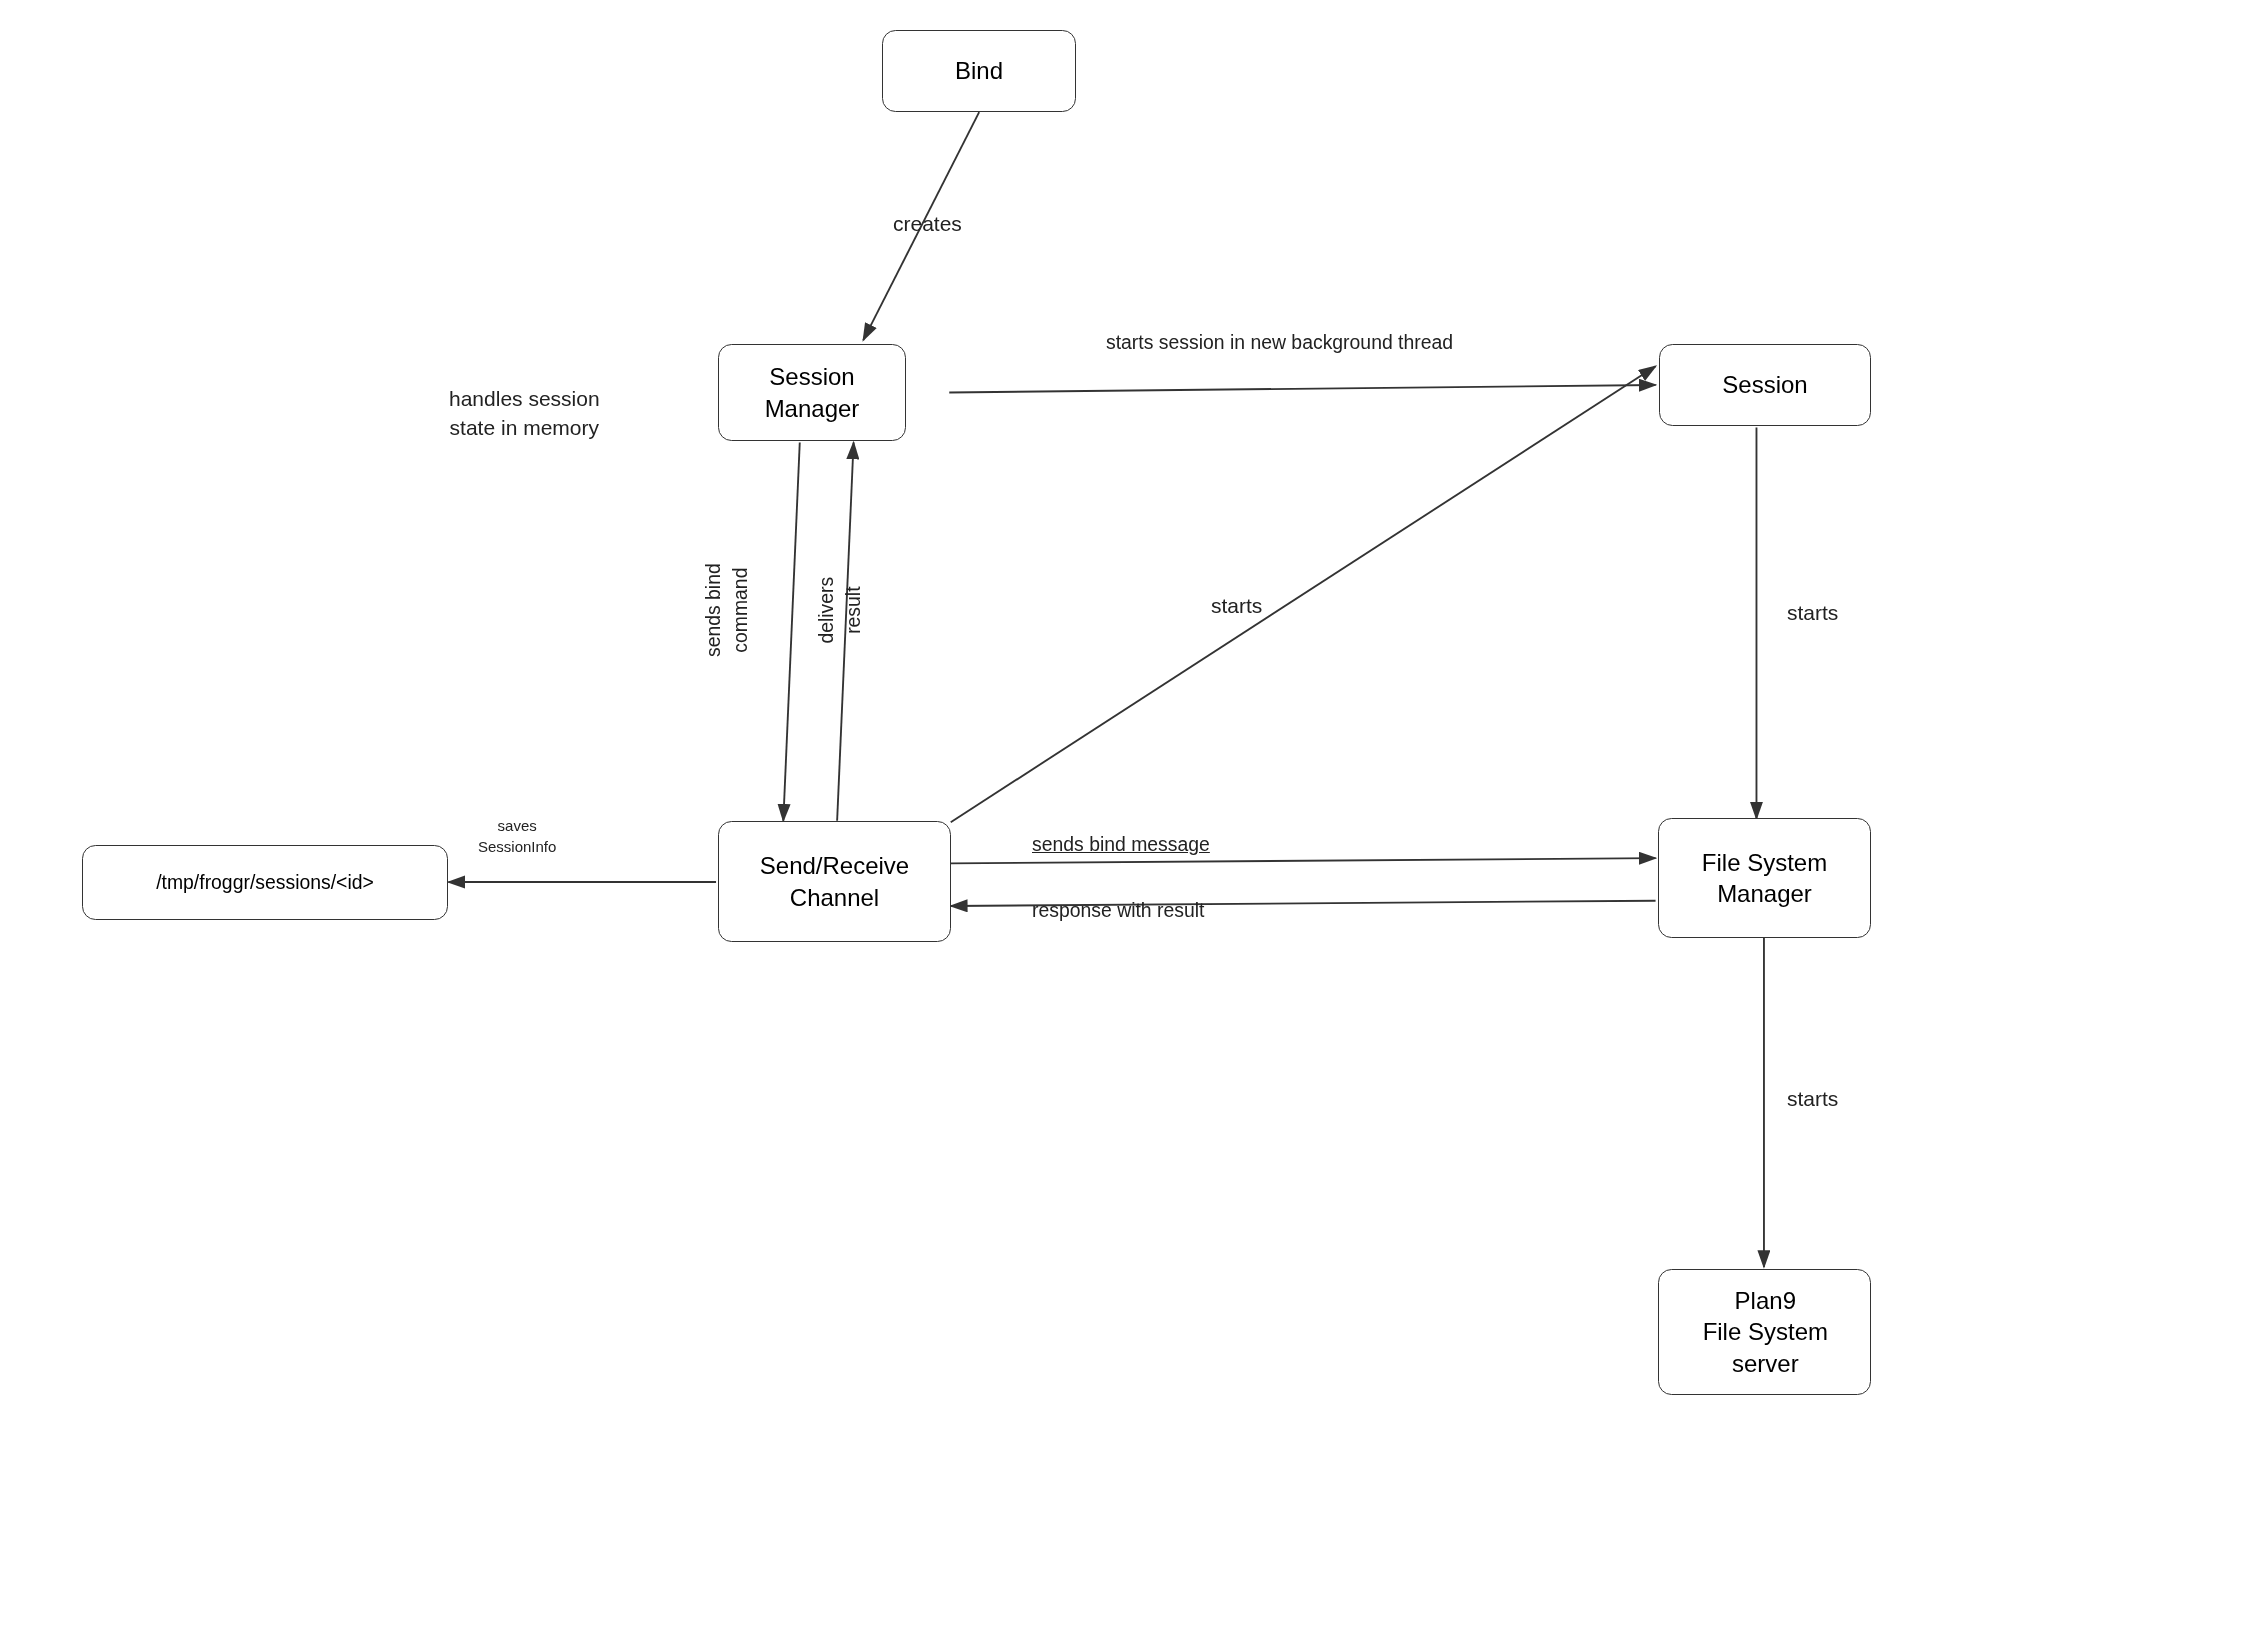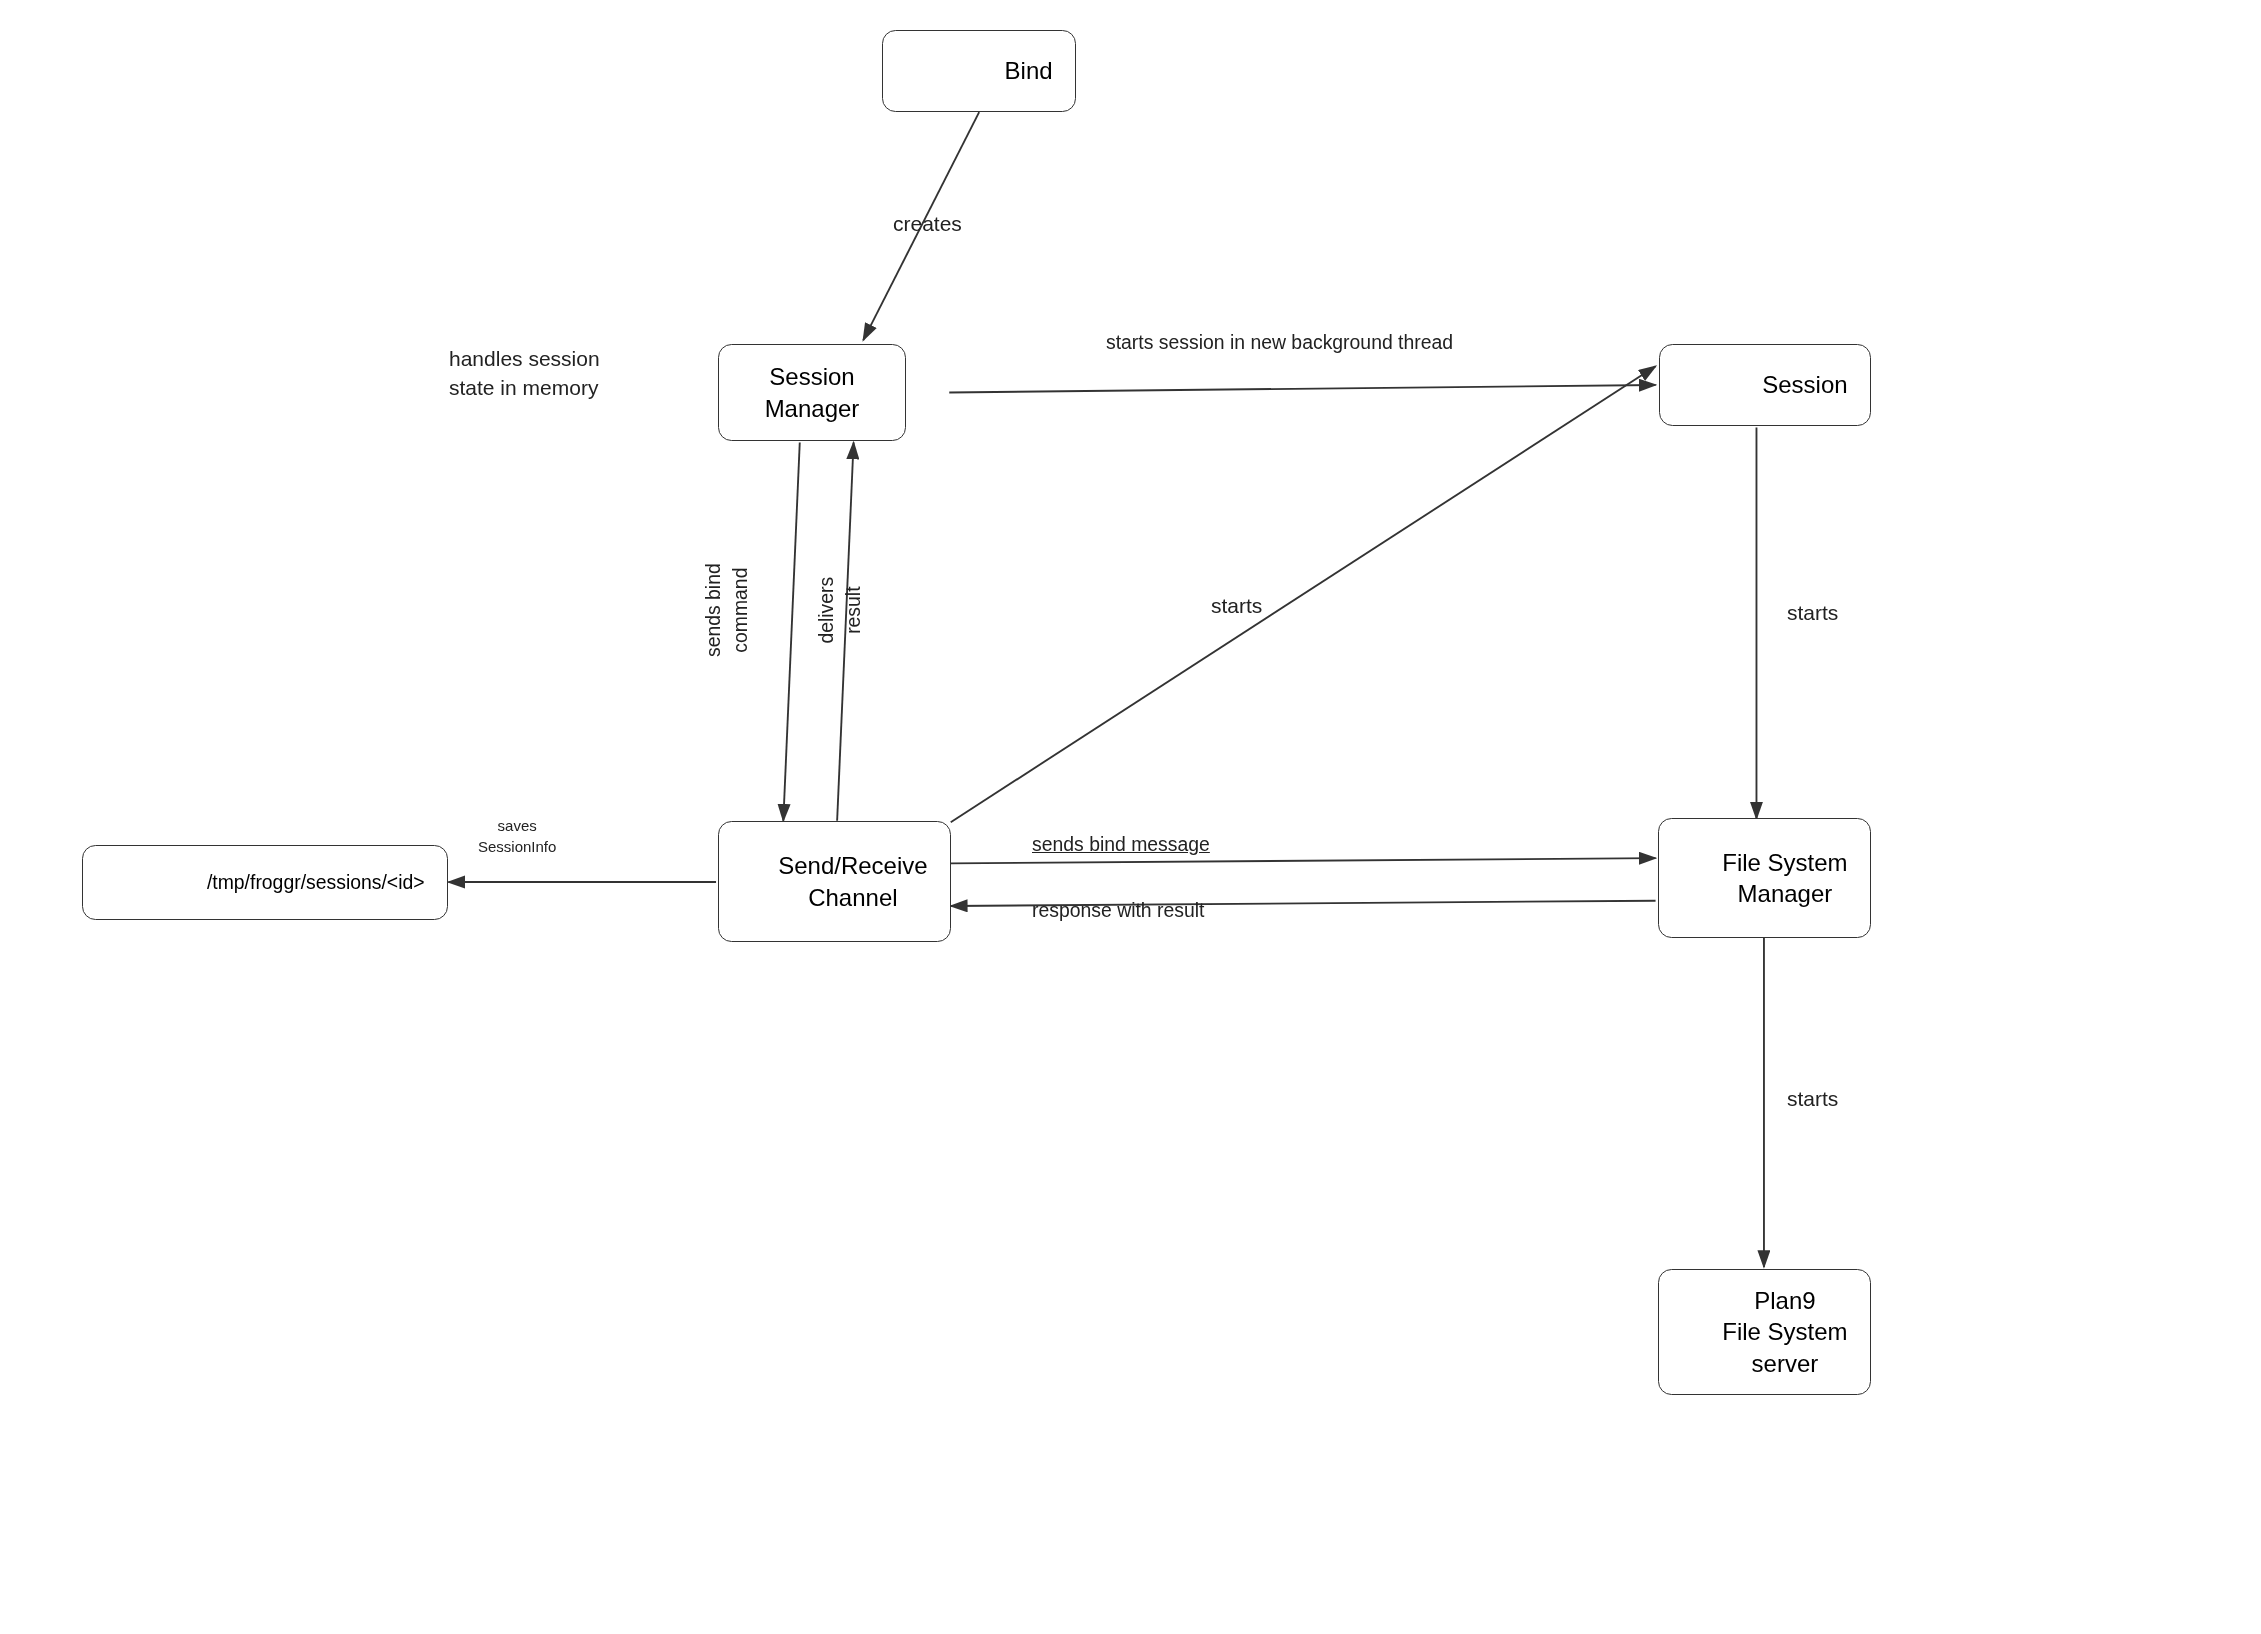--- a/index.html
+++ b/index.html
@@ -16,21 +16,21 @@
       width: 2261px;
       height: 1634px;
     }
     .box {
       position: absolute;
       border: 1.5px solid #333;
       border-radius: 13.5px;
       background: #fff;
       display: flex;
       align-items: center;
-      justify-content: flex-end;
+      justify-content: center;
       text-align: center;
       font-family: 'Segoe UI', cursive, sans-serif;
       font-size: 24px;
       line-height: 1.3;
       padding: 15px 22.4px;
     }
     .label {
       position: absolute;
       font-family: 'Segoe UI', cursive, sans-serif;
       font-size: 21px;
@@ -121,21 +121,21 @@
   <div class="box" style="left:1658px; top:1269px; width:213px; height:126px; white-space:pre-line;padding-left:24px;">
     <span style="white-space:pre-line;">Plan9
 File System
 server</span>
   </div>
 
   <div class="label" style="left:893px; top:209px;">creates</div>
 
   <div class="label" style="left:1106px; top:329px; font-size:19.4px;">starts session in new background thread</div>
 
-  <div class="label" style="left:449px; top:344px; text-align:left; white-space:pre-line;">handles session
+  <div class="label" style="left:449px; top:384px; text-align:center; white-space:pre-line;">handles session
 state in memory</div>
 
   <div class="label" style="left:680px; top:583px; transform: rotate(-90deg); transform-origin: center center; white-space:pre-line; font-size:19.4px;">sends bind
 command</div>
 
   <div class="label" style="left:807px; top:583px; transform: rotate(-90deg); transform-origin: center center; white-space:pre-line; font-size:19.4px;">delivers
 result</div>
 
   <div class="label" style="left:1211px; top:591px; font-size:21px;">starts</div>
 

